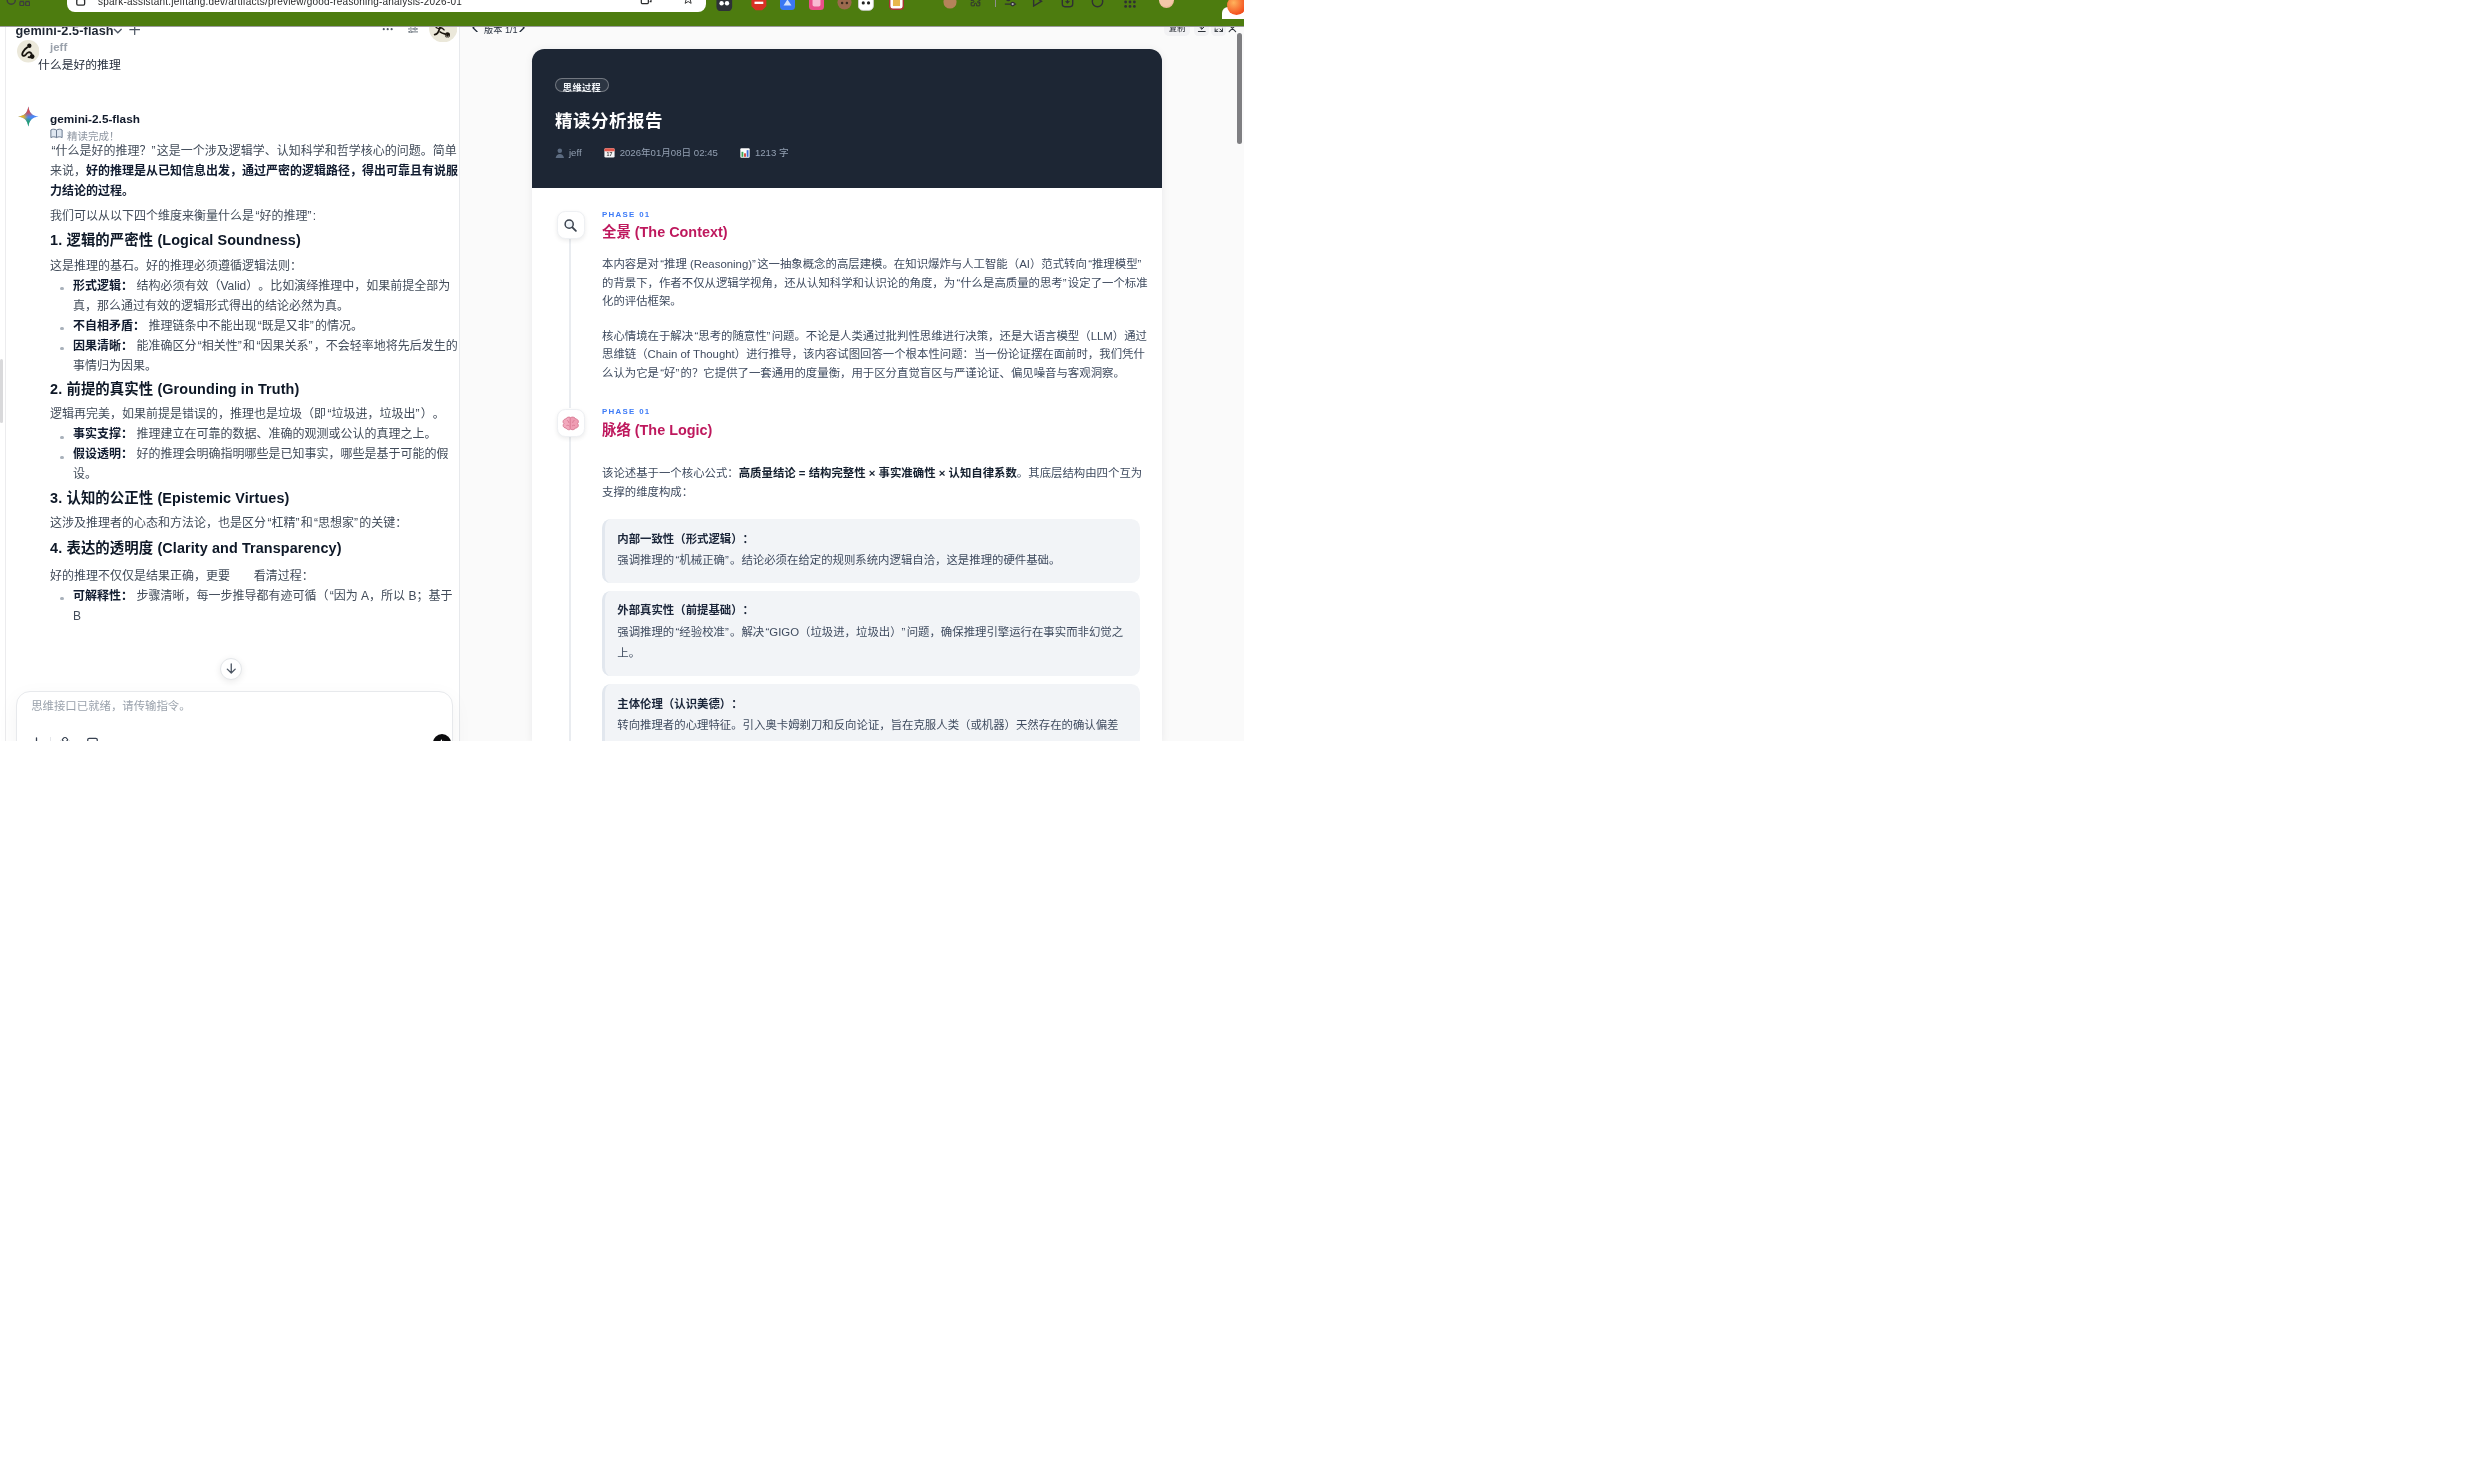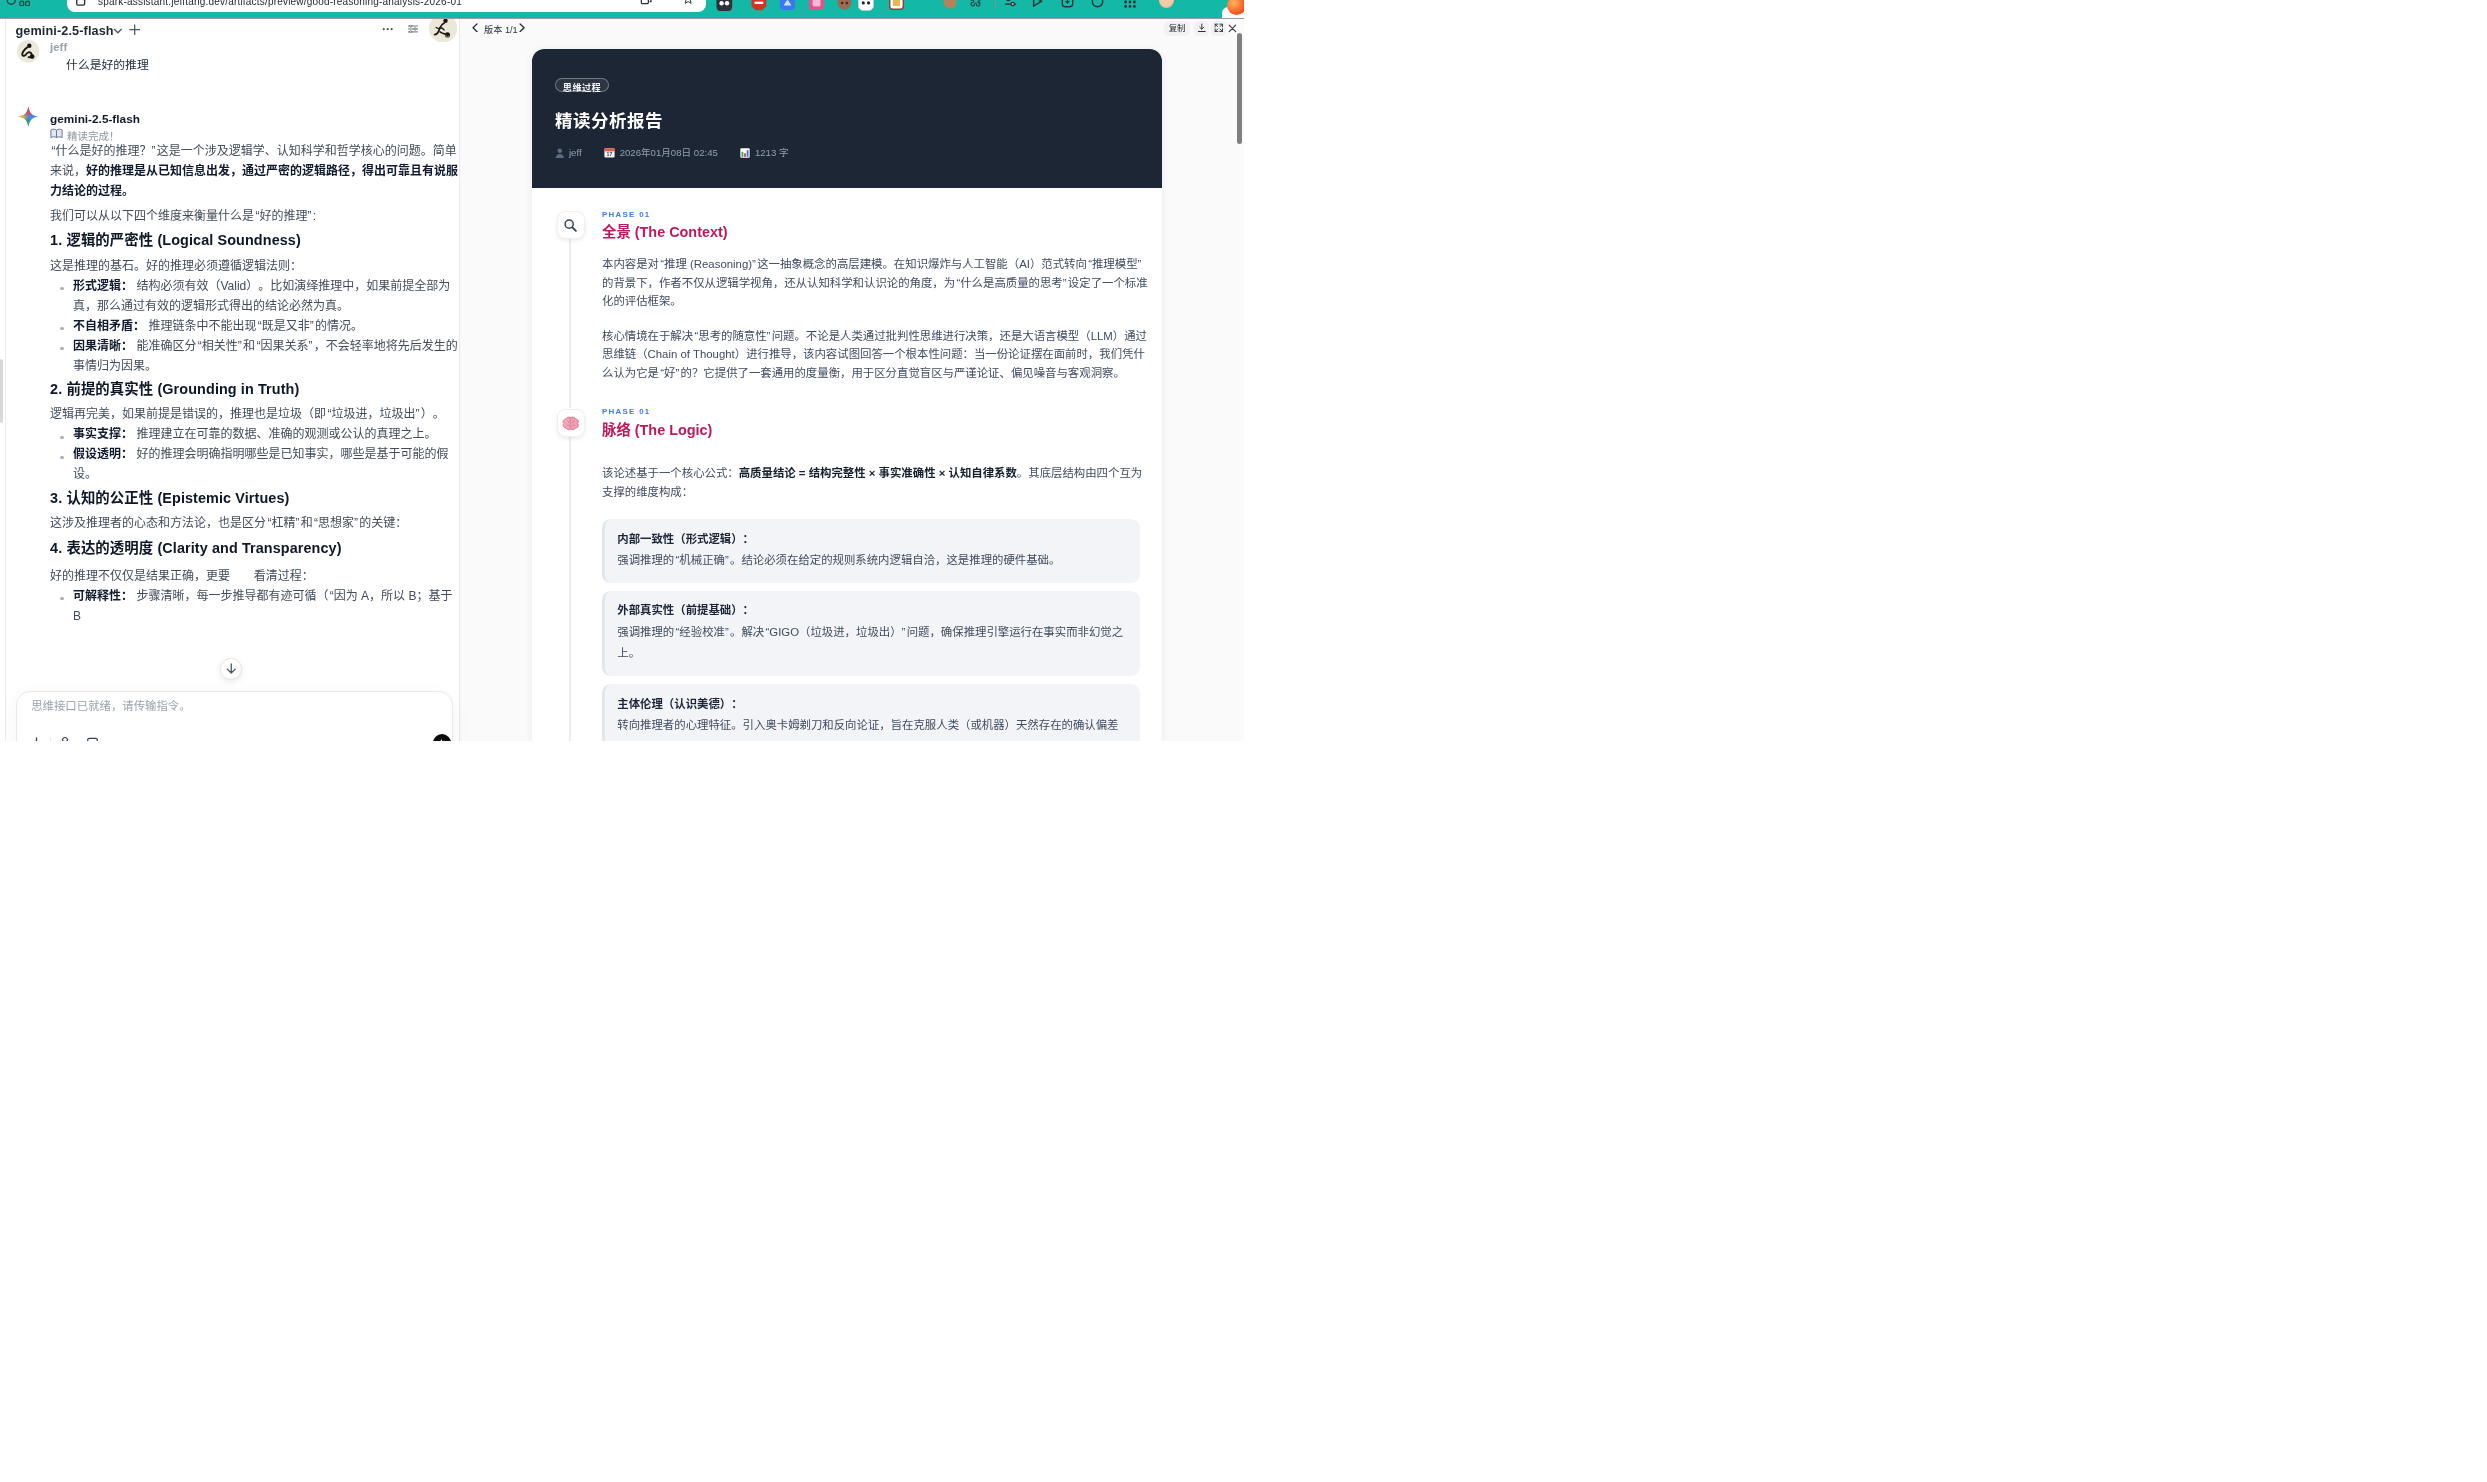--- a/index.html
+++ b/index.html
@@ -3,21 +3,21 @@
 <meta charset="utf-8">
 <style>
   * { box-sizing: border-box; margin:0; padding:0; }
   html,body { width:1244px; height:741px; overflow:hidden; }
   body { font-family:"Liberation Sans","Noto Sans CJK SC",sans-serif; background:#fff; position:relative; text-spacing-trim:space-all; }
   svg { display:block; }
   .qo { margin-left:1.3px; } .qc { letter-spacing:1.3px; }
   
 
   
-  #bb { position:absolute; left:0; top:0; width:1244px; height:19px; background:#14b8a6; border-bottom:0.4px solid #9a9a9c; overflow:hidden; z-index:50;text-decoration:underline; }
+  #bb { position:absolute; left:0; top:0; width:1244px; height:27px; background:#4d7c0f; border-bottom:0.4px solid #9a9a9c; overflow:hidden; z-index:50;text-decoration:underline; }
   #abar { position:absolute; left:67px; top:-12.3px; width:639px; height:24px; background:#fff; border-radius:7.9px; }
   #aurl { position:absolute; left:31px; top:7.9px; font-size:10px; color:#27282a; letter-spacing:0.2px; white-space:nowrap; }
   .xi { position:absolute; top:-5.3px; }
 
   
   #leftline { position:absolute; left:5.3px; top:13px; bottom:0; width:0.9px; background:#ececee; }
   #pdiv { position:absolute; left:459px; top:13px; bottom:0; width:0.9px; background:#e7e9ec; }
   #lthumb { position:absolute; left:0.4px; top:359px; width:2.6px; height:64px; background:#d9d9db; border-radius:1.8px; }
 
   
@@ -198,21 +198,21 @@
     <path d="M19.4 23.4a1.6 1.6 0 1 0 2.8.9" fill="none" stroke="#ebe8da" stroke-width=".7"></path>
   </svg>
 
   <svg style="position:absolute;left:10.5px;top:27px;" width="22.5" height="22.5" viewBox="0 0 32 32">
     <circle cx="16" cy="16" r="16" fill="#ebe8da"></circle>
     <circle cx="17.5" cy="8.2" r="3.1" fill="#17140f"></circle>
     <path d="M14.5 10.5c-2.8 1.5-4.6 4-6 6.5-1 1.9-1.4 4.2-.2 5.2 1.4 1.1 3.4-.2 4.4-1.6 1-1.5 2-2.5 3.6-3 1.7-.5 3.3.2 4.2 1.6.8 1.3.6 3-.5 4.2-.9 1-2.4 1.4-3.6 1.1" fill="none" stroke="#17140f" stroke-width="2.6" stroke-linecap="round"></path>
     <circle cx="21.5" cy="23.5" r="3.4" fill="#17140f"></circle>
   </svg>
   <div style="position:absolute;left:44px;top:28.4px;font-size:11.4px;font-weight:700;color:#9aa1ab;">jeff</div>
-  <div style="position:absolute;left:60px;top:42px;font-size:11.8px;line-height:20px;color:#272f3d;">什么是好的推理</div>
+  <div style="position:absolute;left:32px;top:42px;font-size:11.8px;line-height:20px;color:#272f3d;">什么是好的推理</div>
 
   <svg style="position:absolute;left:12px;top:93px;" width="20.7" height="21" viewBox="0 0 100 100">
     <defs>
       <clipPath id="star">
           <path d="M50 0 C54 32 68 46 100 50 C68 54 54 68 50 100 C46 68 32 54 0 50 C32 46 46 32 50 0 Z"></path>
         </clipPath>
       <radialGradient id="gr" cx="50%" cy="5%" r="48%" gradientUnits="objectBoundingBox">
           <stop offset="0%" stop-color="#e94335"></stop>
           <stop offset="55%" stop-color="#e94335" stop-opacity=".75"></stop>
           <stop offset="100%" stop-color="#e94335" stop-opacity="0"></stop>

